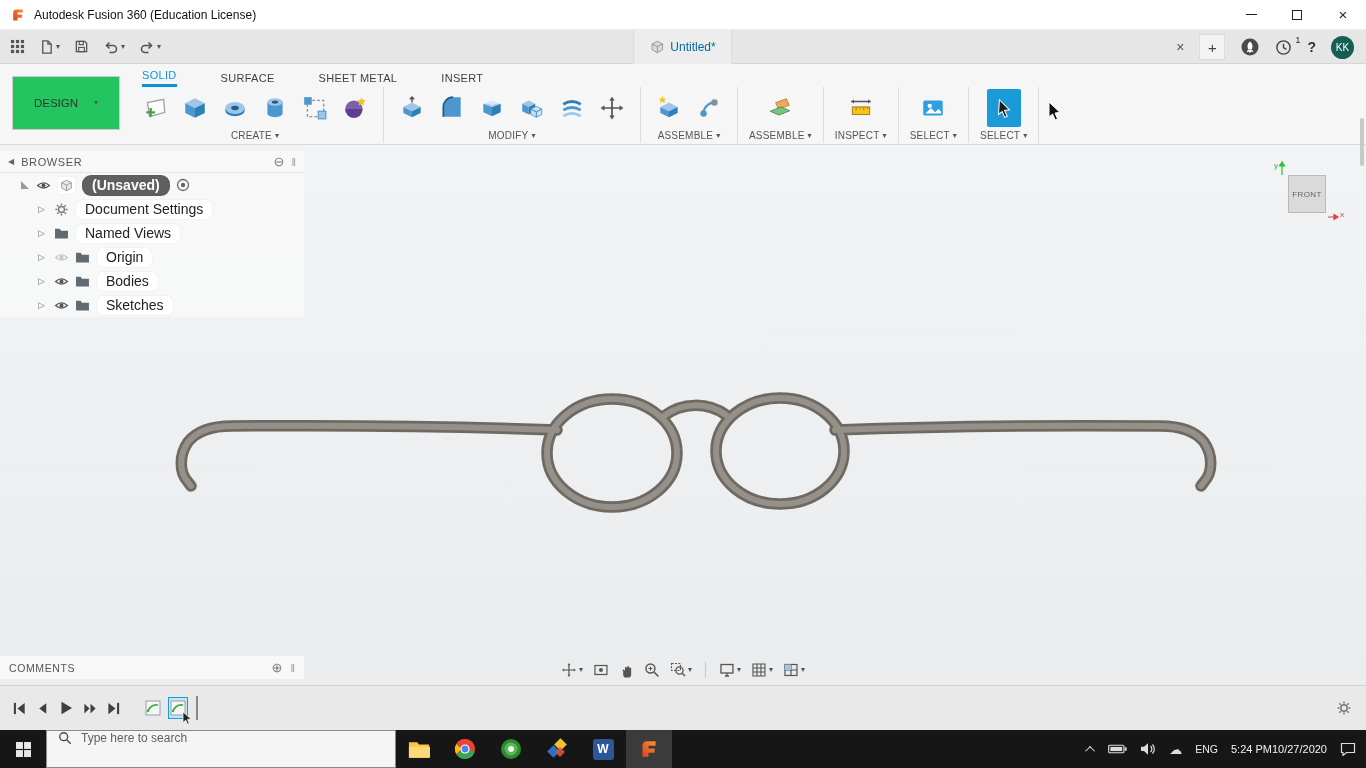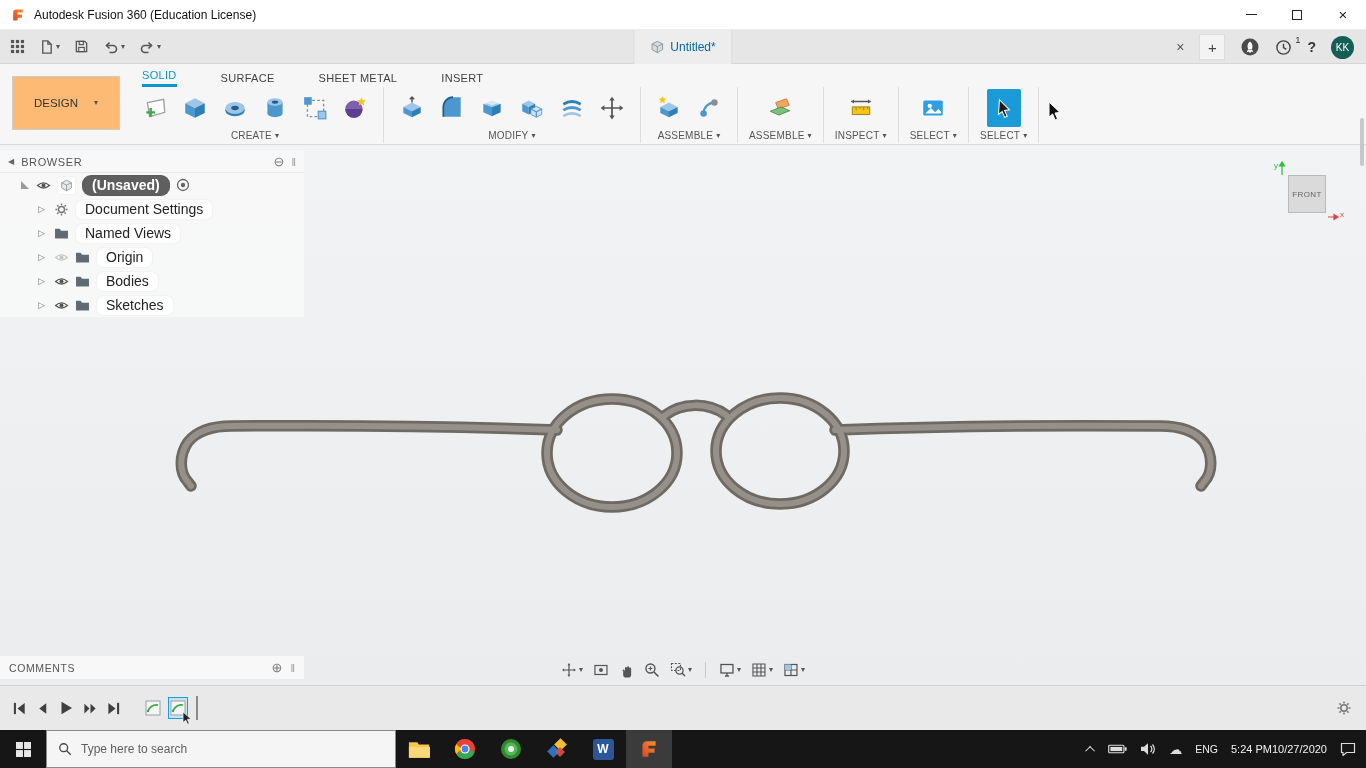--- a/index.html
+++ b/index.html
@@ -28,21 +28,21 @@
   .qat-right{position:absolute;right:0;top:0;height:34px;display:flex;align-items:center;gap:15px;padding-right:12px}
   .x-close{font-size:14px;color:#555}
   .plus-btn{width:26px;height:26px;background:#f3f3f3;border:1px solid #dcdcdc;display:flex;align-items:center;justify-content:center;font-size:15px;color:#444}
   .clock-wrap{position:relative}
   .clock-badge{position:absolute;top:-5px;right:-8px;font-size:9.5px;color:#333}
   .help-q{font-size:14px;color:#333;font-weight:bold}
   .avatar{width:23px;height:23px;border-radius:50%;background:#155e54;color:#fff;font-size:10px;font-weight:normal;display:flex;align-items:center;justify-content:center}
 
   
   .ribbon{position:absolute;top:64px;left:0;width:1366px;height:81px;background:#f6f6f6;border-bottom:1px solid #d8d8d8}
-  .design-box{position:absolute;left:12px;top:12px;width:108px;height:54px;background:#fdba74;border:1px solid #cccccc;display:flex;align-items:center;justify-content:center;gap:16px;font-size:11.5px;color:#333}
+  .design-box{position:absolute;left:12px;top:12px;width:108px;height:54px;background:#22c55e;border:1px solid #cccccc;display:flex;align-items:center;justify-content:center;gap:16px;font-size:11.5px;color:#333}
   .rtabs{position:absolute;left:142px;top:3px;display:flex;gap:44px;height:20px;align-items:flex-end}
   .rtab{font-size:11px;color:#3f3f3f;letter-spacing:.3px;padding-bottom:3px}
   .rtab.active{color:#0a96d5;border-bottom:3px solid #0a96d5}
   .rgroups{position:absolute;left:138px;top:23px;display:flex;align-items:flex-start}
   .grp{display:flex;flex-direction:column;align-items:center}
   .g-icons{display:flex;align-items:center;gap:6px;height:42px}
   .g-label{margin-top:1px;font-size:10px;color:#555;display:flex;align-items:center;gap:3px;letter-spacing:.2px}
   .rtile{width:34px;height:38px;display:flex;align-items:center;justify-content:center;border-radius:2px}
   .rtile.sel{background:#1a9bd7}
   .vsep{width:1px;height:56px;background:#ddd;margin:0 11px;align-self:center}
@@ -89,21 +89,21 @@
   .ftile{width:20px;height:22px;display:flex;align-items:center;justify-content:center;position:relative}
   .ftile.sel{background:#c8e4f4;border:1px solid #1a9bd7}
   .ftile .fcur{position:absolute;right:-5px;bottom:-7px}
   .tl-mark{width:2px;height:24px;background:#8a8a8a;margin-left:8px}
   .tl-gear{position:absolute;right:14px;top:50%;transform:translateY(-50%)}
 
   
   .taskbar{position:absolute;top:730px;left:0;width:1366px;height:38px;background:#161616;display:flex;align-items:stretch}
   .tb-btn{width:46px;display:flex;align-items:center;justify-content:center}
   .tb-btn.active{background:rgba(255,255,255,.16)}
-  .search-box{width:350px;background:#f5f5f5;border:1px solid #8a8a8a;display:flex;align-items:center;gap:9px;padding:0 11px}
+  .search-box{width:350px;background:#f5f5f5;border:1px solid #8a8a8a;display:flex;align-items:flex-start;gap:9px;padding:0 11px}
   .search-box input{border:none;outline:none;background:transparent;font-size:12px;color:#333;width:280px;font-family:"Liberation Sans",sans-serif}
   .search-box input::placeholder{color:#5f5f5f}
   .word-tile{width:21px;height:21px;background:#2b579a;border-radius:3px;color:#fff;font-weight:bold;font-size:12px;display:flex;align-items:center;justify-content:center}
   .tray{margin-left:auto;display:flex;align-items:center;gap:13px;padding-right:10px}
   .chev-up{width:7px;height:7px;border-left:1.5px solid #ddd;border-top:1.5px solid #ddd;transform:rotate(45deg) translateY(2px)}
   .tray-txt{font-size:10.5px;color:#eee}
   .cloud-glyph{font-size:13px;color:#ddd;line-height:1}
   .dt{display:flex;flex-direction:row;align-items:center;line-height:13px;font-size:11px;color:#f2f2f2}
 
   .mouse-cursor{position:absolute;left:1048px;top:101px;z-index:60;pointer-events:none}

